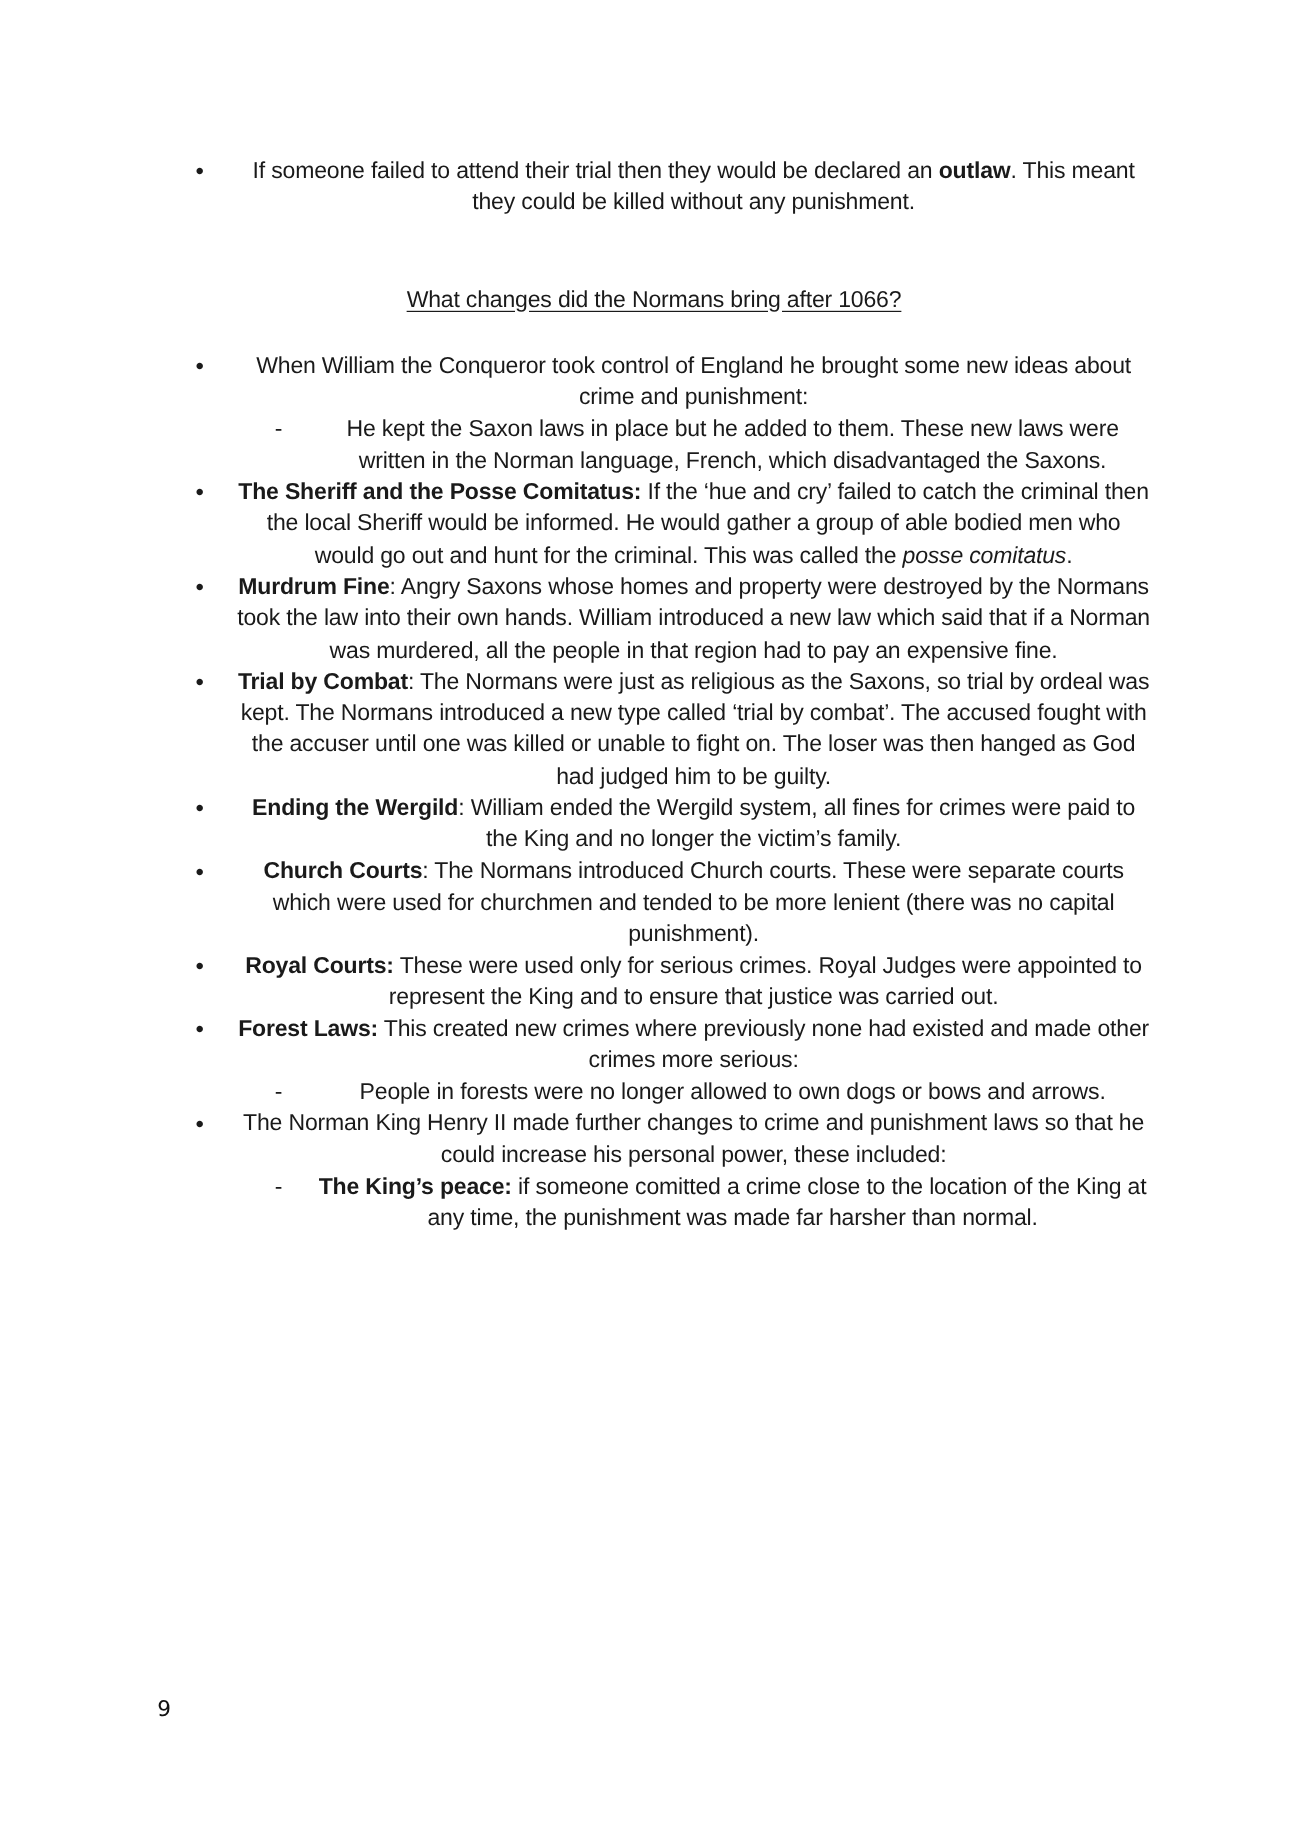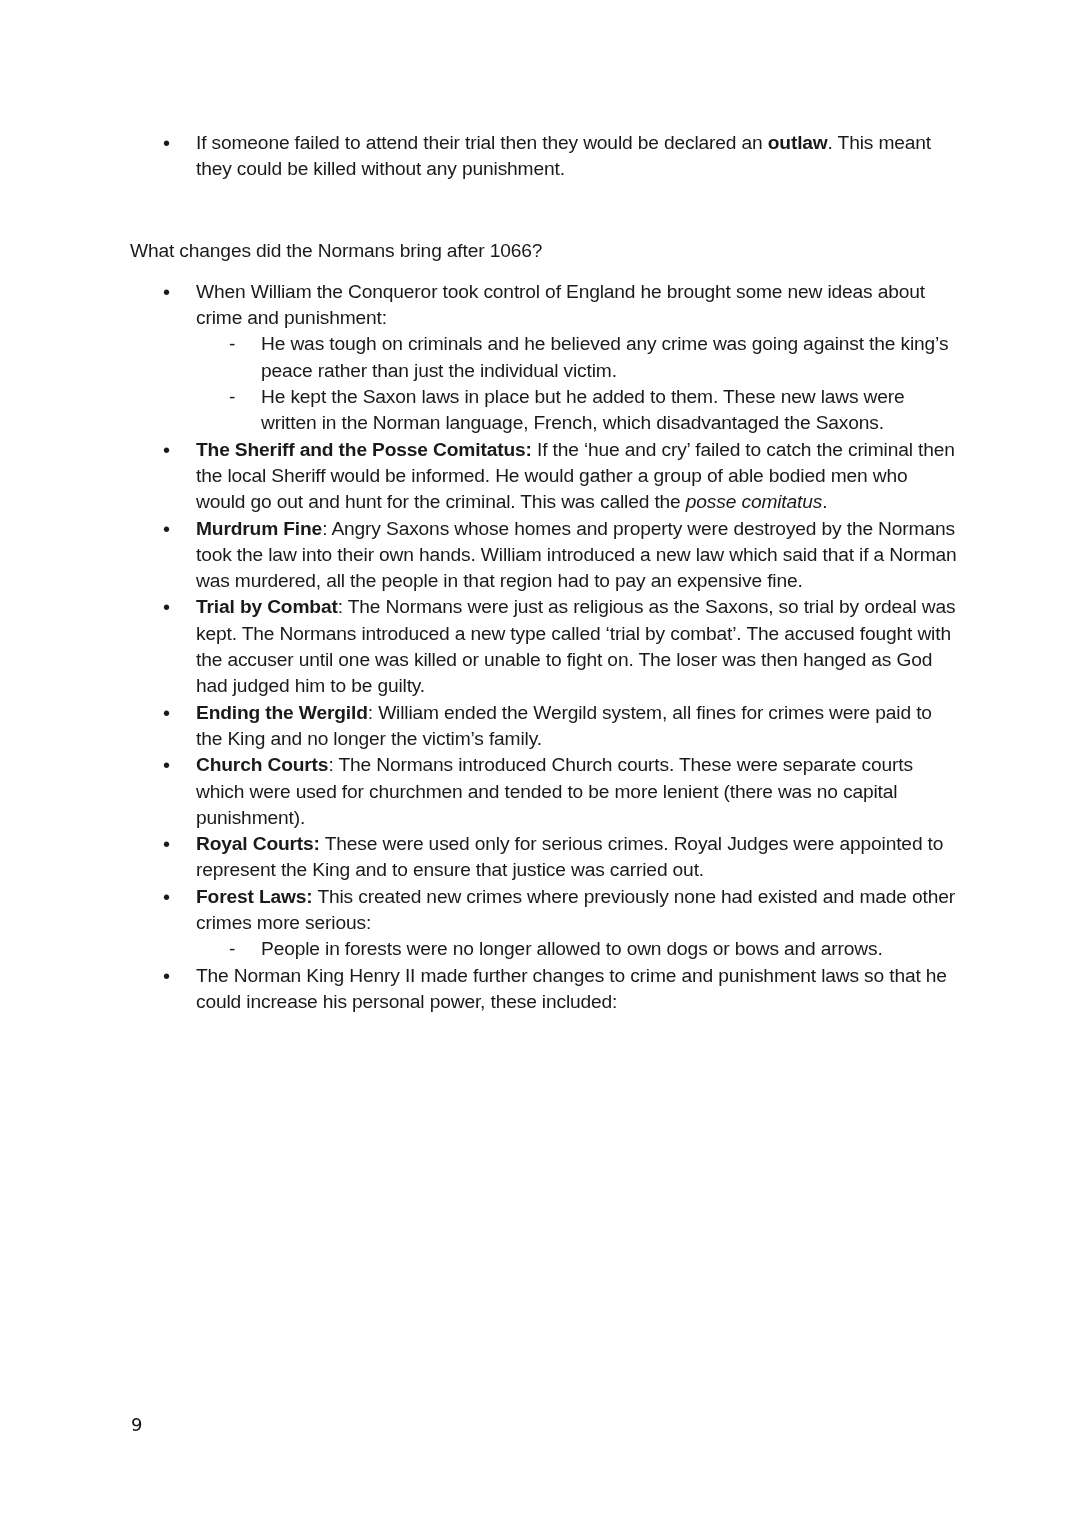--- a/index.html
+++ b/index.html
@@ -4,37 +4,37 @@
 <style>
   html, body { margin: 0; padding: 0; background: #ffffff; }
   body {
     width: 1080px; height: 1527px; position: relative; overflow: hidden;
     font-family: "Liberation Sans", "DejaVu Sans", sans-serif;
     color: #1a1a1a;
   }
   .page { position: absolute; left: 0; top: 0; width: 1080px; height: 1527px; }
   .content {
     position: absolute; left: 130px; top: 130px; width: 830px;
-    font-size: 19.2px; line-height: 26.3px; letter-spacing: -0.15px;
+    font-size: 19.2px; line-height: 26.3px; letter-spacing: -0.15px; text-align: center;
   }
   ul.bullets { list-style: none; margin: 0; padding: 0; }
   ul.bullets > li { position: relative; padding-left: 66px; }
   ul.bullets > li::before {
     content: "\2022"; position: absolute; left: 33px; top: 0;
     font-size: 20px; color: #1a1a1a;
   }
   ul.dashes { list-style: none; margin: 0; padding: 0; }
   ul.dashes > li { position: relative; padding-left: 65px; }
   ul.dashes > li::before {
     content: "-"; position: absolute; left: 33px; top: 0; color: #1a1a1a;
   }
   b { font-weight: bold; }
   .heading {
-    text-underline-offset: 3px;
-    margin: 55px 0 15px 0;
+    text-decoration: underline; text-underline-offset: 3px;
+    margin: 55px 0 29px 0;
   }
   .page-number {
     position: absolute; left: 131px; top: 1414px;
     font-size: 18px; font-family: "DejaVu Sans", sans-serif; color: #111;
   }
 </style>
 </head>
 <body>
 
 <div class="page">
@@ -45,21 +45,20 @@
         <span>If someone failed to attend their trial then they would be declared an </span><b>outlaw</b><span>. This meant they could be killed without any punishment.</span>
       </li>
     </ul>
 
     <div class="heading">What changes did the Normans bring after 1066?</div>
 
     <ul class="bullets">
       <li>
         <span>When William the Conqueror took control of England he brought some new ideas about crime and punishment:</span>
         <ul class="dashes">
-          <li>He was tough on criminals and he believed any crime was going against the king’s peace rather than just the individual victim.</li>
           <li>He kept the Saxon laws in place but he added to them. These new laws were written in the Norman language, French, which disadvantaged the Saxons.</li>
         </ul>
       </li>
       <li>
         <b>The Sheriff and the Posse Comitatus:</b><span> If the ‘hue and cry’ failed to catch the criminal then the local Sheriff would be informed. He would gather a group of able bodied men who would go out and hunt for the criminal. This was called the </span><i>posse comitatus</i><span>.</span>
       </li>
       <li>
         <b>Murdrum Fine</b><span>: Angry Saxons whose homes and property were destroyed by the Normans took the law into their own hands. William introduced a new law which said that if a Norman was murdered, all the people in that region had to pay an expensive fine.</span>
       </li>
       <li>
@@ -75,18 +74,23 @@
         <b>Royal Courts:</b><span> These were used only for serious crimes. Royal Judges were appointed to represent the King and to ensure that justice was carried out.</span>
       </li>
       <li>
         <b>Forest Laws:</b><span> This created new crimes where previously none had existed and made other crimes more serious:</span>
         <ul class="dashes">
           <li>People in forests were no longer allowed to own dogs or bows and arrows.</li>
         </ul>
       </li>
       <li>
         <span>The Norman King Henry II made further changes to crime and punishment laws so that he could increase his personal power, these included:</span>
+        <ul class="dashes">
+          <li>
+            <b>The King’s peace:</b><span> if someone comitted a crime close to the location of the King at any time, the punishment was made far harsher than normal.</span>
+          </li>
+        </ul>
       </li>
     </ul>
   </div>
 
   <div class="page-number">9</div>
 </div>
 
 </body></html>

